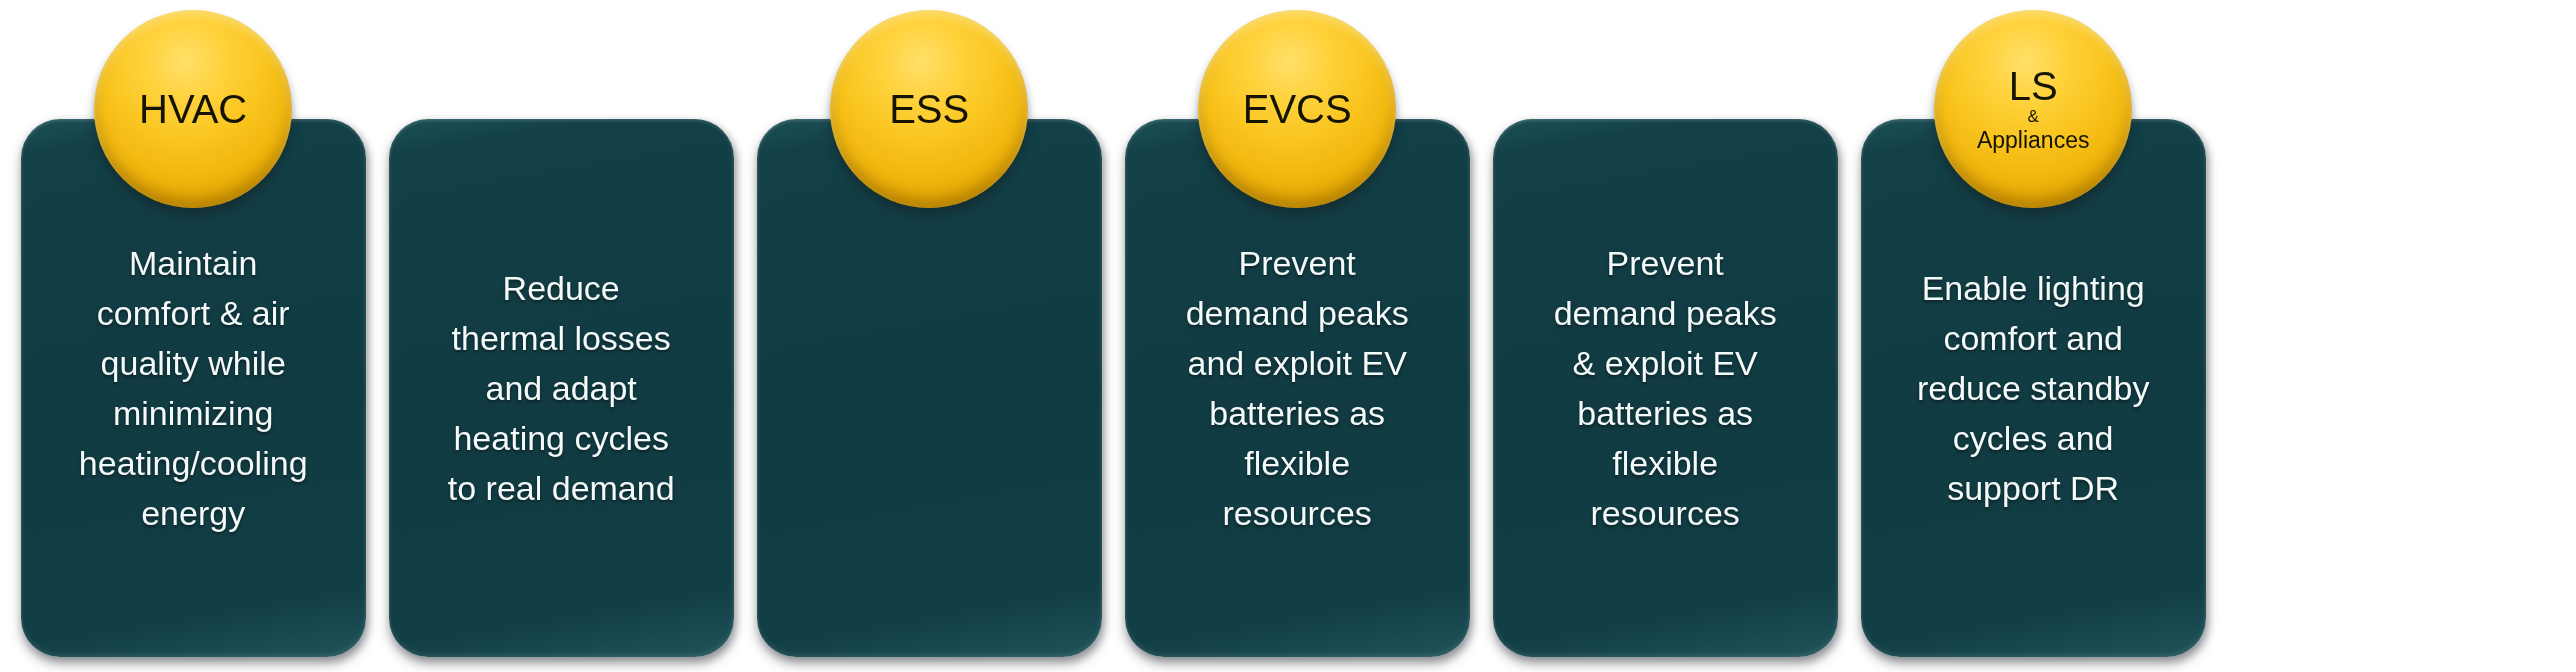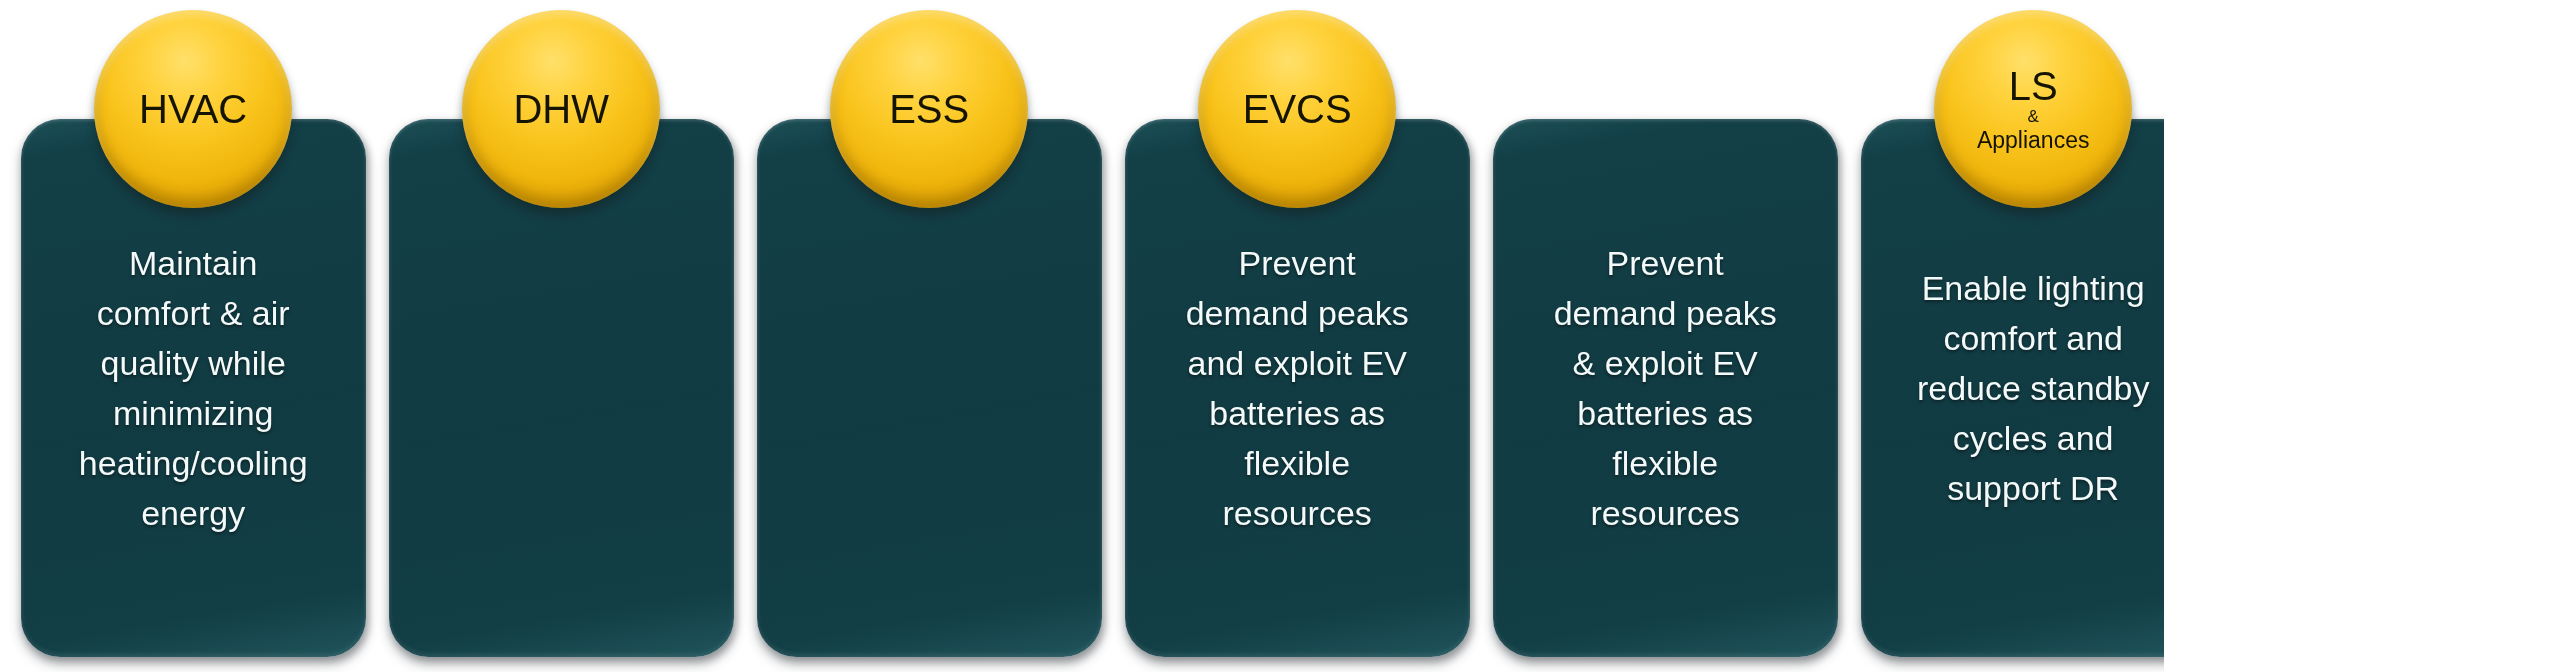--- a/index.html
+++ b/index.html
@@ -1,18 +1,18 @@
 <!DOCTYPE html>
 <html style="font-size:10px"><head>
 <meta charset="utf-8">
 <style>
   html, body { margin: 0; padding: 0; background: #ffffff; }
   .canvas {
     position: relative;
-    width: 2164px;
+    width: 2576px;
     height: 673px;
     background: #ffffff;
     font-family: "Liberation Sans", sans-serif;
     overflow: hidden;
   }
   .cards {
     position: absolute;
     left: 20.7px;
     top: 0;
     display: flex;
@@ -110,26 +110,26 @@
       <div class="card-box"></div>
       <div class="card-text">Maintain
 comfort &amp; air
 quality while
 minimizing
 heating/cooling
 energy</div>
     </div>
 
     <div class="card-unit">
-      <div class="badge">
-        <div class="badge-title">DHW</div>
-        <div class="badge-amp"></div>
-        <div class="badge-sub"></div>
-      </div>
       <div class="card-box"></div>
+      <div class="card-text">Reduce
+thermal losses
+and adapt
+heating cycles
+to real demand</div>
     </div>
 
 
     <div class="card-unit">
       <div class="badge">
         <div class="badge-title">ESS</div>
         <div class="badge-amp"></div>
         <div class="badge-sub"></div>
       </div>
       <div class="card-box"></div>

